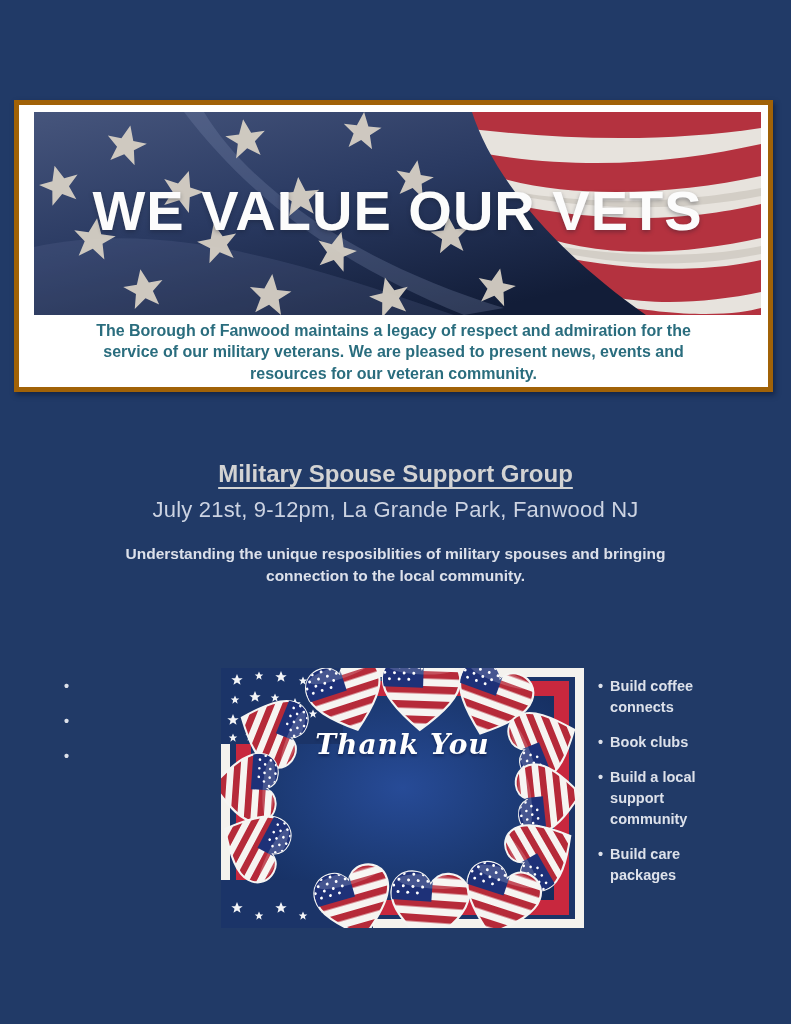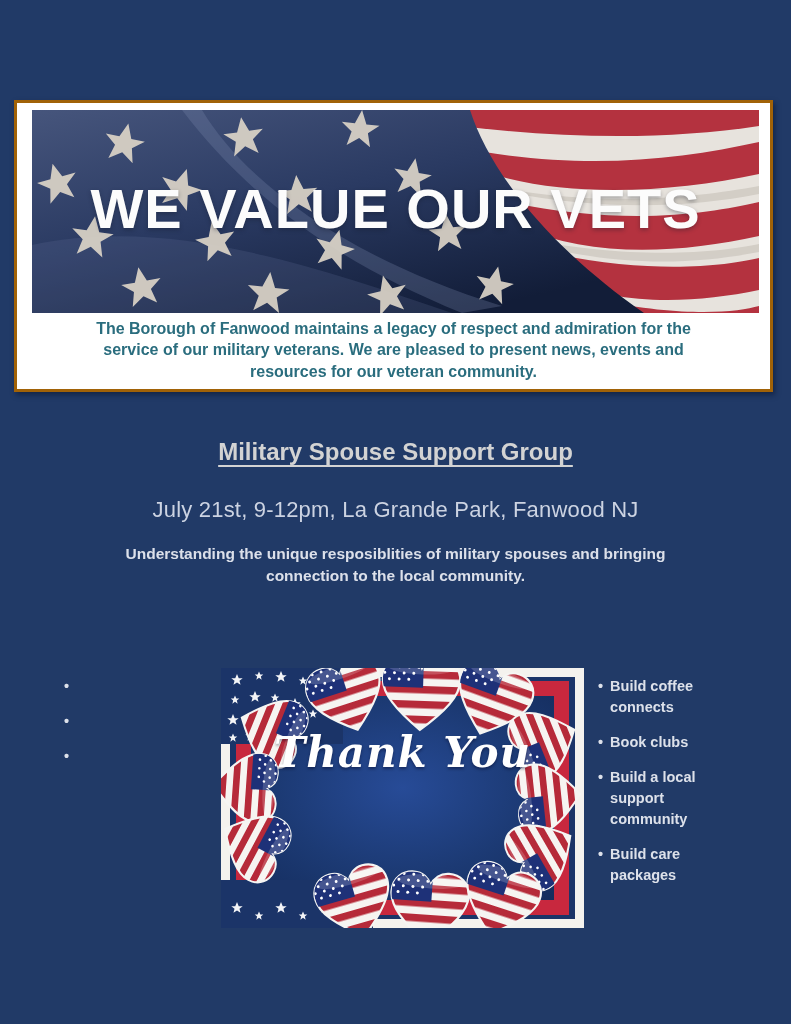--- a/index.html
+++ b/index.html
@@ -7,38 +7,38 @@
   #page {
     position: relative; width: 791px; height: 1024px;
     background: #213a67; overflow: hidden;
   }
   .center-text { position:absolute; left:0; right:0; text-align:center; }
   .pre { white-space: pre-line; }
 
   
   .top-card {
     position:absolute; left:14px; top:100px; width:759px; height:292px;
-    background:#ffffff; border:3px solid #a16207; box-sizing:border-box;
+    background:#ffffff; border:5px solid #a16207; box-sizing:border-box;
     box-shadow: 2px 3px 5px rgba(8,18,40,.5);
   }
   .flag-banner { position:absolute; left:15px; top:7px; width:727px; height:203px; }
   .flag-banner svg { display:block; width:100%; height:100%; }
   .banner-title {
     position:absolute; left:0; right:0; top:66px; text-align:center;
     font-size:56px; font-weight:800; letter-spacing:1px; color:#fcfcfc;
     text-shadow: 0 2px 4px rgba(20,25,40,.35);
   }
   .banner-desc {
     position:absolute; left:0; right:0; top:215px; text-align:center;
     color:#2a6d7e; font-size:16px; font-weight:600; line-height:1.33;
   }
 
   
   .event-heading {
-    top:438px; font-size:24px; font-weight:700; color:#d3d3d3;
+    top:460px; font-size:24px; font-weight:700; color:#d3d3d3;
     text-decoration: underline; text-underline-offset:5px; text-decoration-thickness:2px;
   }
   .event-date { top:497px; font-size:22px; font-weight:400; color:#ccd3e2; letter-spacing:.2px; }
   .event-desc { top:543px; font-size:15.5px; font-weight:700; color:#dce0ea; line-height:1.4; }
   .event-rsvp { top:600px; font-size:15.5px; font-weight:700; color:#dce0ea; }
   .event-rsvp a { color:#dce0ea; text-decoration:underline; text-underline-offset:3px; }
 
   
   .bullets { position:absolute; list-style:none; margin:0; padding:0; }
   .bullets.left  { left:64px;  top:676px; width:152px; }
@@ -46,21 +46,21 @@
   .bullets li { display:flex; margin-bottom:14px; font-size:14.5px; font-weight:700;
                 line-height:1.45; color:#dde1ea; }
   .bullets .dot { margin-right:7px; }
 
   
   .ty-card { position:absolute; left:221px; top:668px; width:363px; height:260px; }
   .ty-card svg.bgart { position:absolute; left:0; top:0; width:100%; height:100%; }
   .ty-text { position:absolute; left:45px; right:45px; top:60px; text-align:center; color:#ffffff; }
   .ty-title {
     font-family:"DejaVu Serif", serif; font-style:italic; font-weight:700;
-    font-size:42px; letter-spacing:1px; text-shadow:0 2px 3px rgba(0,0,30,.4);
+    font-size:28px; letter-spacing:1px; text-shadow:0 2px 3px rgba(0,0,30,.4);
   }
   .ty-lines { margin-top:8px; font-size:19px; font-weight:700; line-height:1.34;
               letter-spacing:.3px; text-shadow:0 1px 2px rgba(0,0,30,.4); }
 </style>
 </head>
 <body>
 
 <div id="page">
 
   <div class="top-card">

